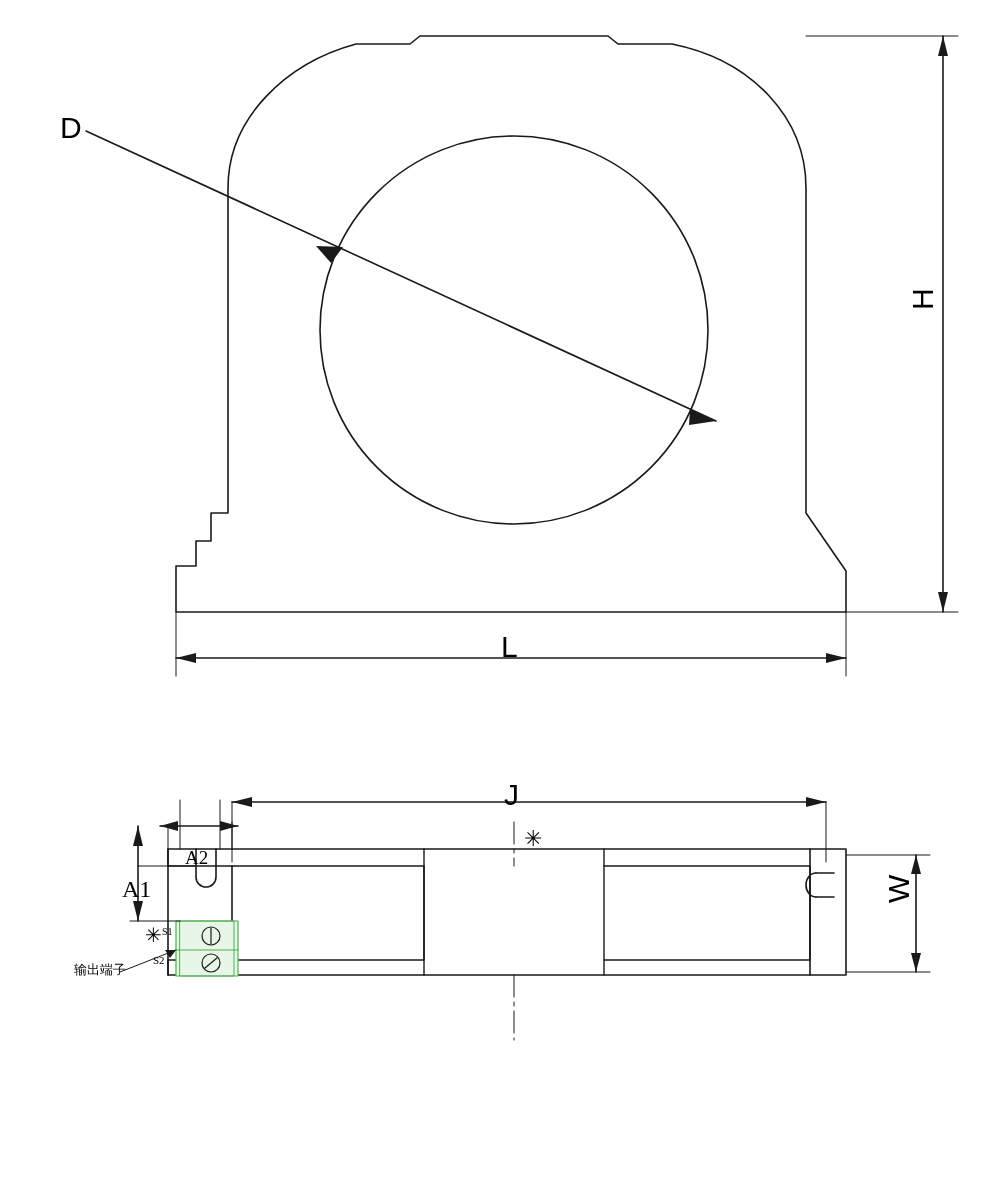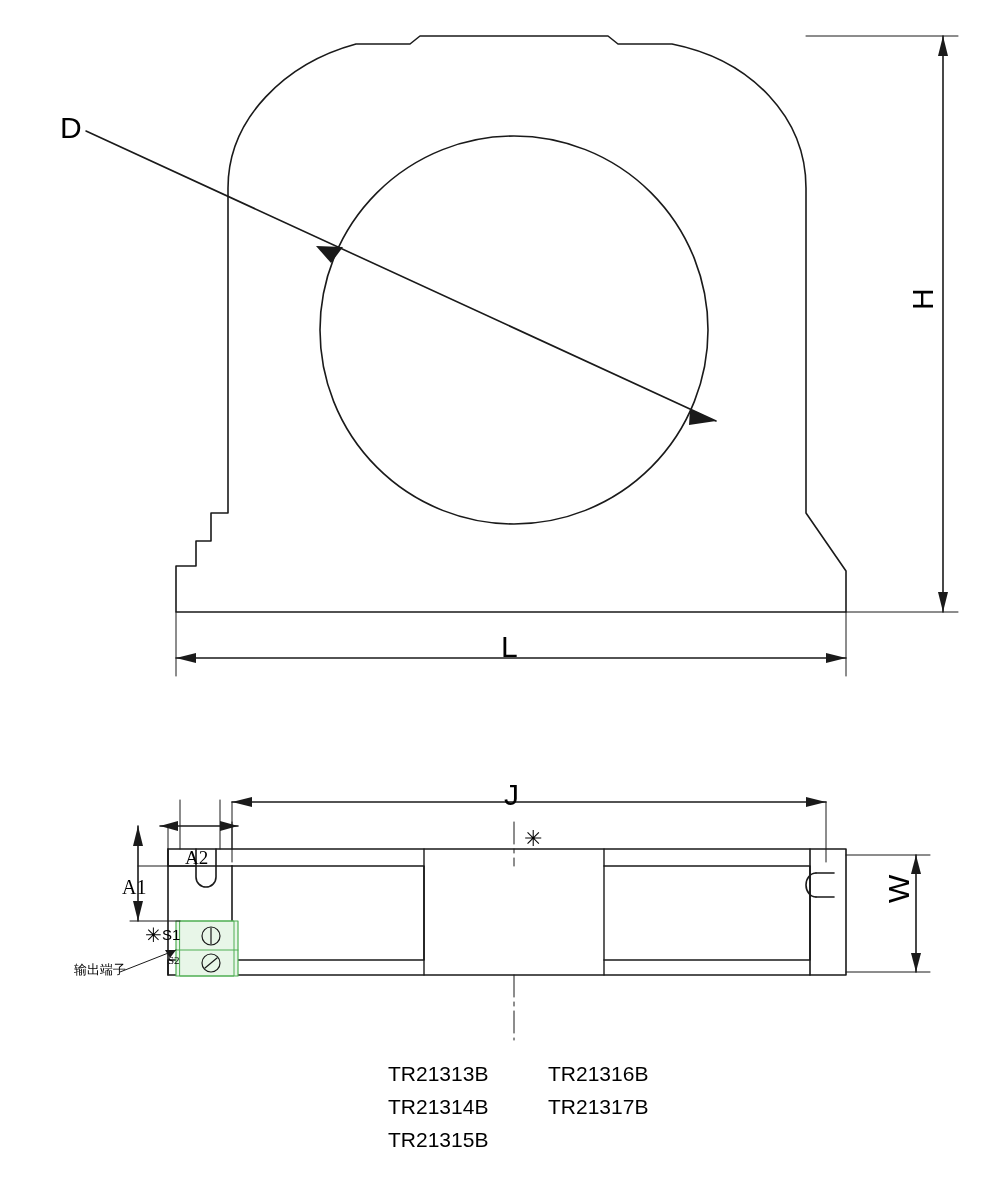--- a/index.html
+++ b/index.html
@@ -30,26 +30,26 @@
     font-family: "Liberation Sans", sans-serif;
     color: #000;
     white-space: nowrap;
     line-height: 1;
   }
   .lbl-D  { left: 60px;  top: 113px; font-size: 30px; }
   .lbl-H  { left: 908px; top: 310px; font-size: 30px; transform: rotate(-90deg); transform-origin: left top; }
   .lbl-L  { left: 501px; top: 632px; font-size: 30px; }
   .lbl-J  { left: 504px; top: 780px; font-size: 30px; }
   .lbl-W  { left: 884px; top: 903px; font-size: 30px; transform: rotate(-90deg); transform-origin: left top; }
-  .lbl-A1 { left: 122px; top: 877px; font-size: 20px; font-family: "Liberation Serif", serif; }
+  .lbl-A1 { left: 122px; top: 877px; font-size: 24px; font-family: "Liberation Serif", serif; }
   .lbl-A2 { left: 185px; top: 848px; font-size: 19px; font-family: "Liberation Serif", serif; }
   .lbl-ast1 { left: 524px; top: 828px; font-size: 22px; }
   .lbl-ast2 { left: 145px; top: 925px; font-size: 20px; }
-  .lbl-s1 { left: 162px; top: 927px; font-size: 15px; font-family: Liberation Sans, sans-serif; }
-  .lbl-s2 { left: 168px; top: 955px; font-size: 11px; font-family: "Liberation Serif", serif; }
+  .lbl-s1 { left: 162px; top: 927px; font-size: 10px; font-family: Liberation Serif, serif; }
+  .lbl-s2 { left: 153px; top: 955px; font-size: 11px; font-family: "Liberation Serif", serif; }
   .lbl-cn { left: 74px;  top: 963px; font-size: 13px; font-family: "DejaVu Sans", sans-serif; }
 
   .models {
     position: absolute;
     left: 388px;
     top: 1062px;
     font-size: 21px;
     font-family: "Liberation Sans", sans-serif;
   }
   .models .row {
@@ -199,28 +199,14 @@
   <div class="lbl lbl-W">W</div>
   <div class="lbl lbl-A1">A1</div>
   <div class="lbl lbl-A2">A2</div>
 
   <div class="lbl lbl-ast1">✳</div>
   <div class="lbl lbl-ast2">✳</div>
   <div class="lbl lbl-s1">S1</div>
   <div class="lbl lbl-s2">S2</div>
   <div class="lbl lbl-cn">输出端子</div>
 
-  <div class="models">
-    <div class="row">
-      <span class="cell">TR21313B</span>
-      <span class="cell">TR21316B</span>
-    </div>
-    <div class="row">
-      <span class="cell">TR21314B</span>
-      <span class="cell">TR21317B</span>
-    </div>
-    <div class="row">
-      <span class="cell">TR21315B</span>
-      <span class="cell"></span>
-    </div>
-  </div>
 
 </div>
 
 </body></html>

